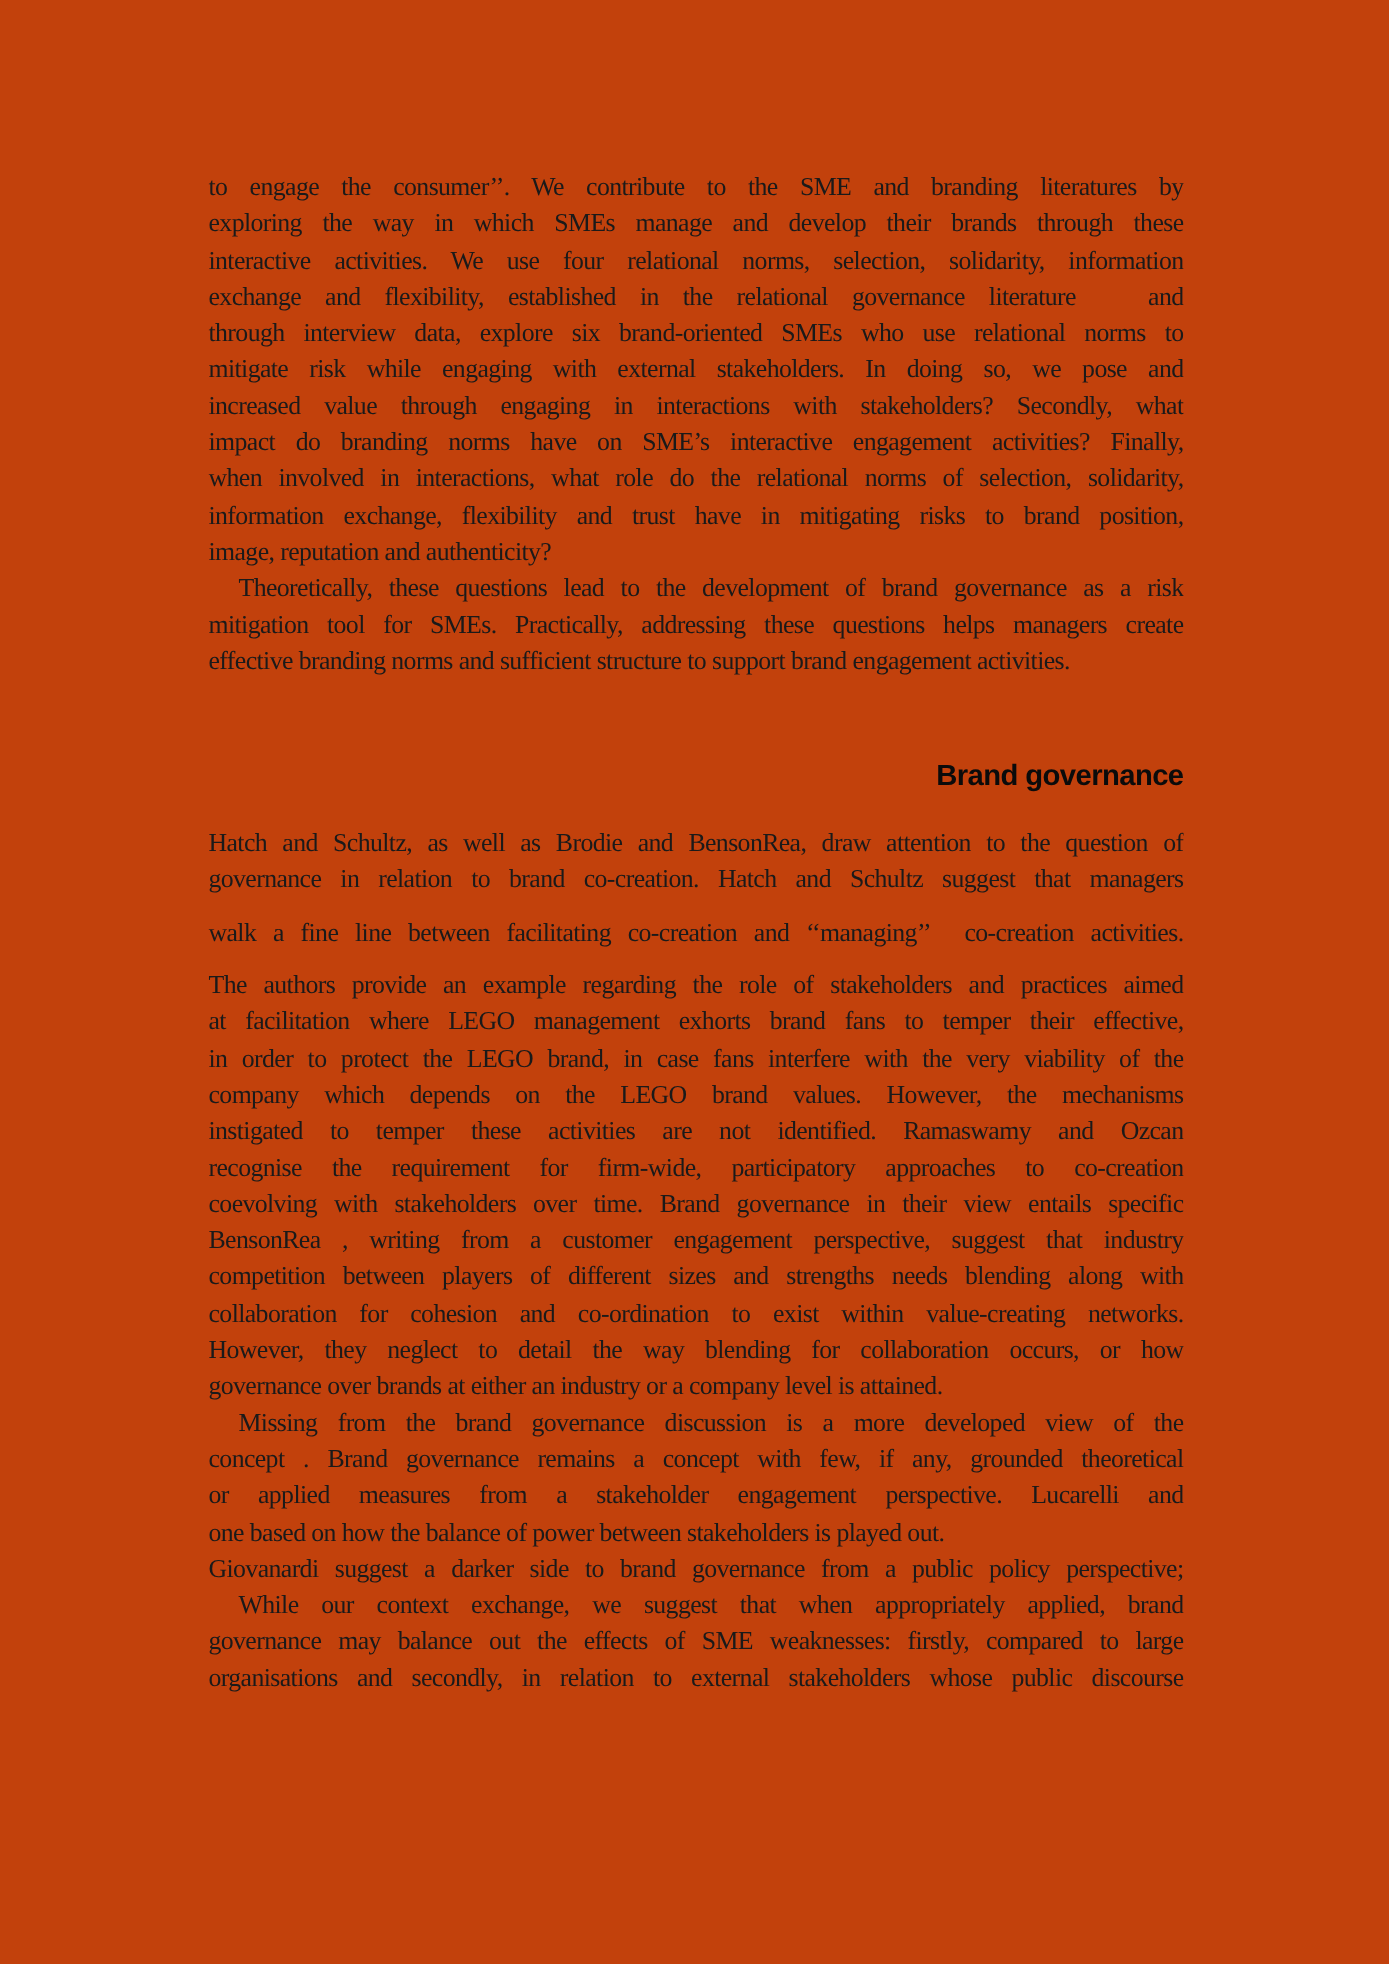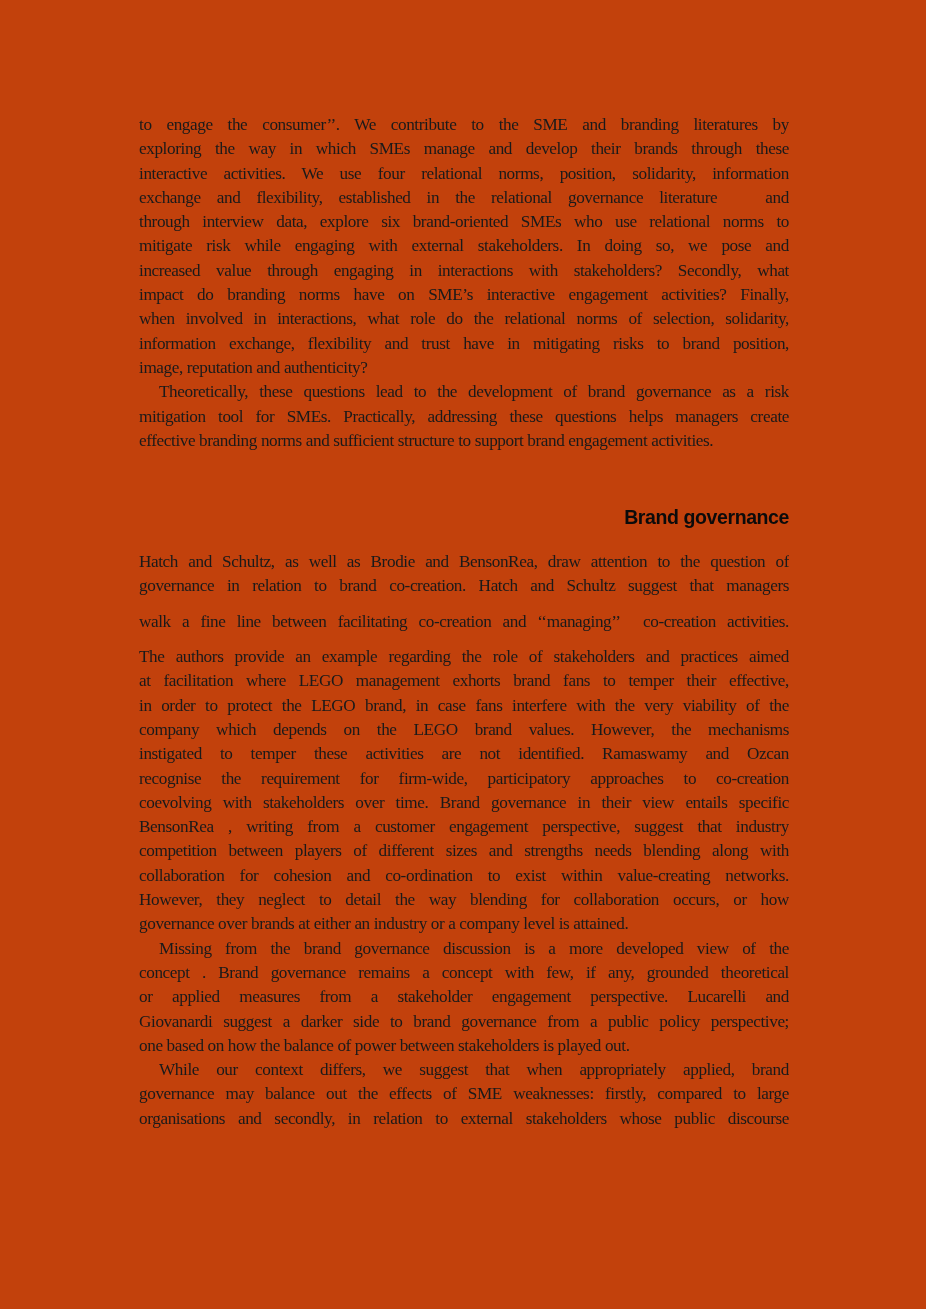--- a/index.html
+++ b/index.html
@@ -61,21 +61,21 @@
   }
 </style>
 </head>
 <body>
 
 <div class="page">
   <div class="text-column">
       <div class="para">
         <div class="line">to engage the consumer’’. We contribute to the SME and branding literatures by</div>
         <div class="line">exploring the way in which SMEs manage and develop their brands through these</div>
-        <div class="line">interactive activities. We use four relational norms, position, solidarity, information</div>
+        <div class="line">interactive activities. We use four relational norms, selection, solidarity, information</div>
         <div class="line">exchange and flexibility, established in the relational governance literature&nbsp;&nbsp; and</div>
         <div class="line">through interview data, explore six brand-oriented SMEs who use relational norms to</div>
         <div class="line">mitigate risk while engaging with external stakeholders. In doing so, we pose and</div>
         <div class="line">increased value through engaging in interactions with stakeholders? Secondly, what</div>
         <div class="line">impact do branding norms have on SME’s interactive engagement activities? Finally,</div>
         <div class="line">when involved in interactions, what role do the relational norms of selection, solidarity,</div>
         <div class="line">information exchange, flexibility and trust have in mitigating risks to brand position,</div>
         <div class="line last-left">image, reputation and authenticity?</div>
       </div>
       <div class="para">
@@ -102,22 +102,22 @@
         <div class="line">BensonRea , writing from a customer engagement perspective, suggest that industry</div>
         <div class="line">competition between players of different sizes and strengths needs blending along with</div>
         <div class="line">collaboration for cohesion and co-ordination to exist within value-creating networks.</div>
         <div class="line">However, they neglect to detail the way blending for collaboration occurs, or how</div>
         <div class="line last-left">governance over brands at either an industry or a company level is attained.</div>
       </div>
       <div class="para">
         <div class="line indent">Missing from the brand governance discussion is a more developed view of the</div>
         <div class="line">concept . Brand governance remains a concept with few, if any, grounded theoretical</div>
         <div class="line">or applied measures from a stakeholder engagement perspective. Lucarelli and</div>
+        <div class="line last-left">one based on how the balance of power between stakeholders is played out.</div>
         <div class="line">Giovanardi suggest a darker side to brand governance from a public policy perspective;</div>
-        <div class="line last-left">one based on how the balance of power between stakeholders is played out.</div>
       </div>
       <div class="para">
-        <div class="line indent">While our context differs, we suggest that when appropriately applied, brand</div>
+        <div class="line indent">While our context exchange, we suggest that when appropriately applied, brand</div>
         <div class="line">governance may balance out the effects of SME weaknesses: firstly, compared to large</div>
         <div class="line">organisations and secondly, in relation to external stakeholders whose public discourse</div>
       </div>
     </div>
 </div>
 
 </body></html>

